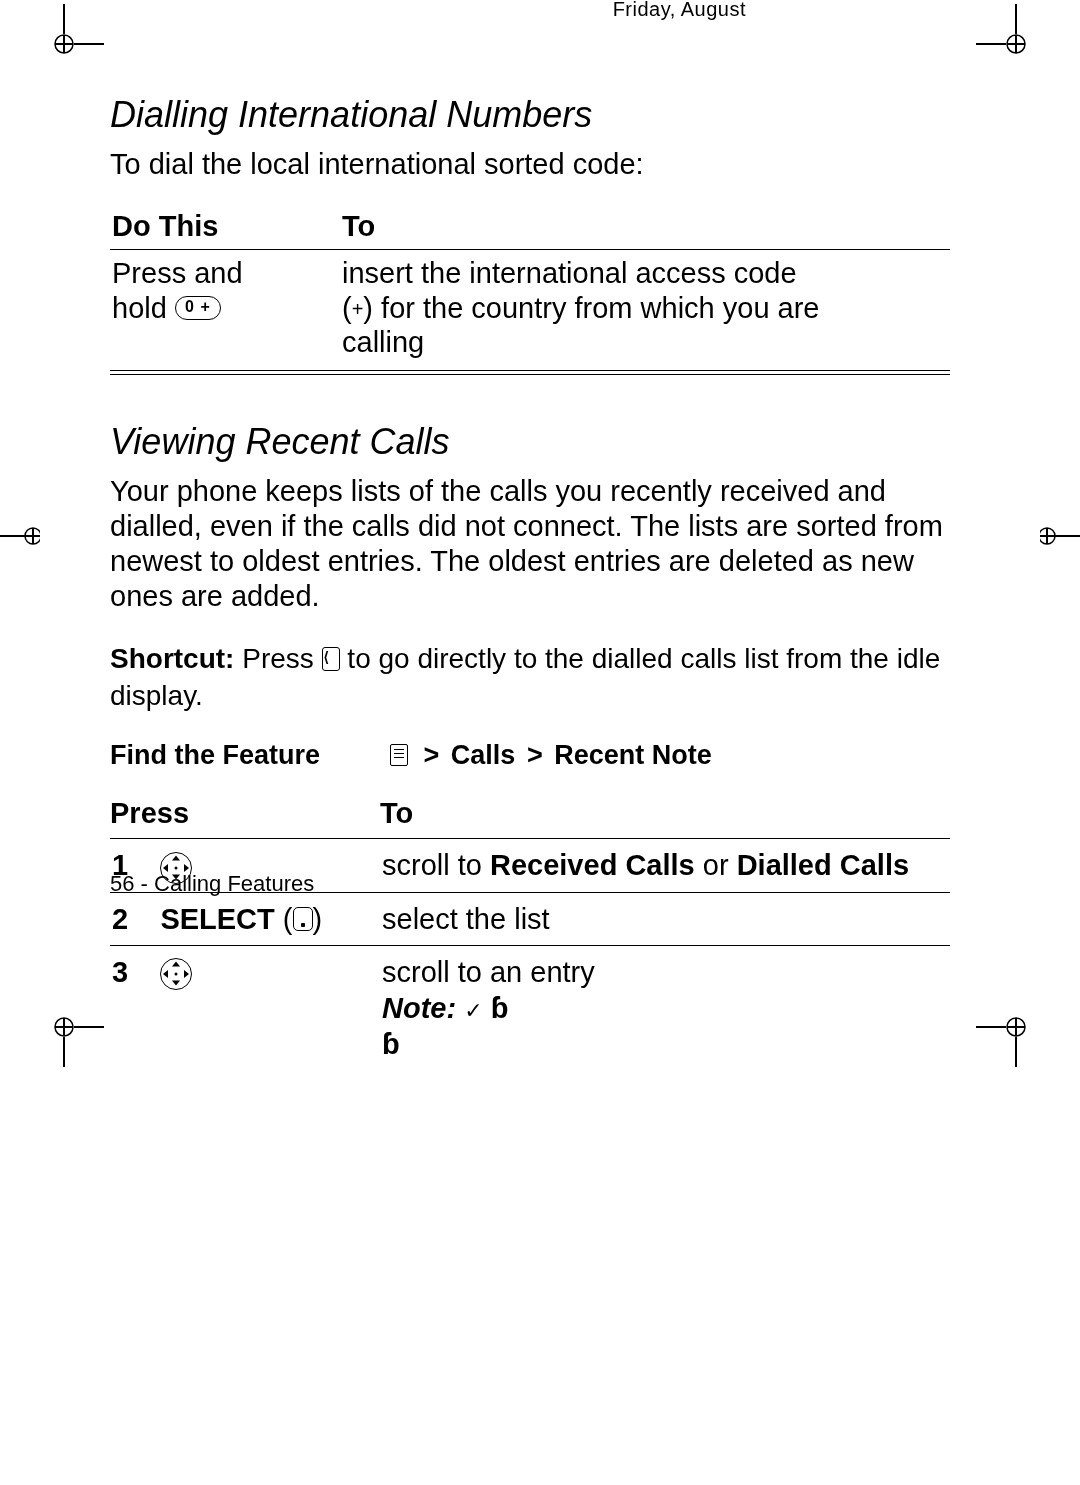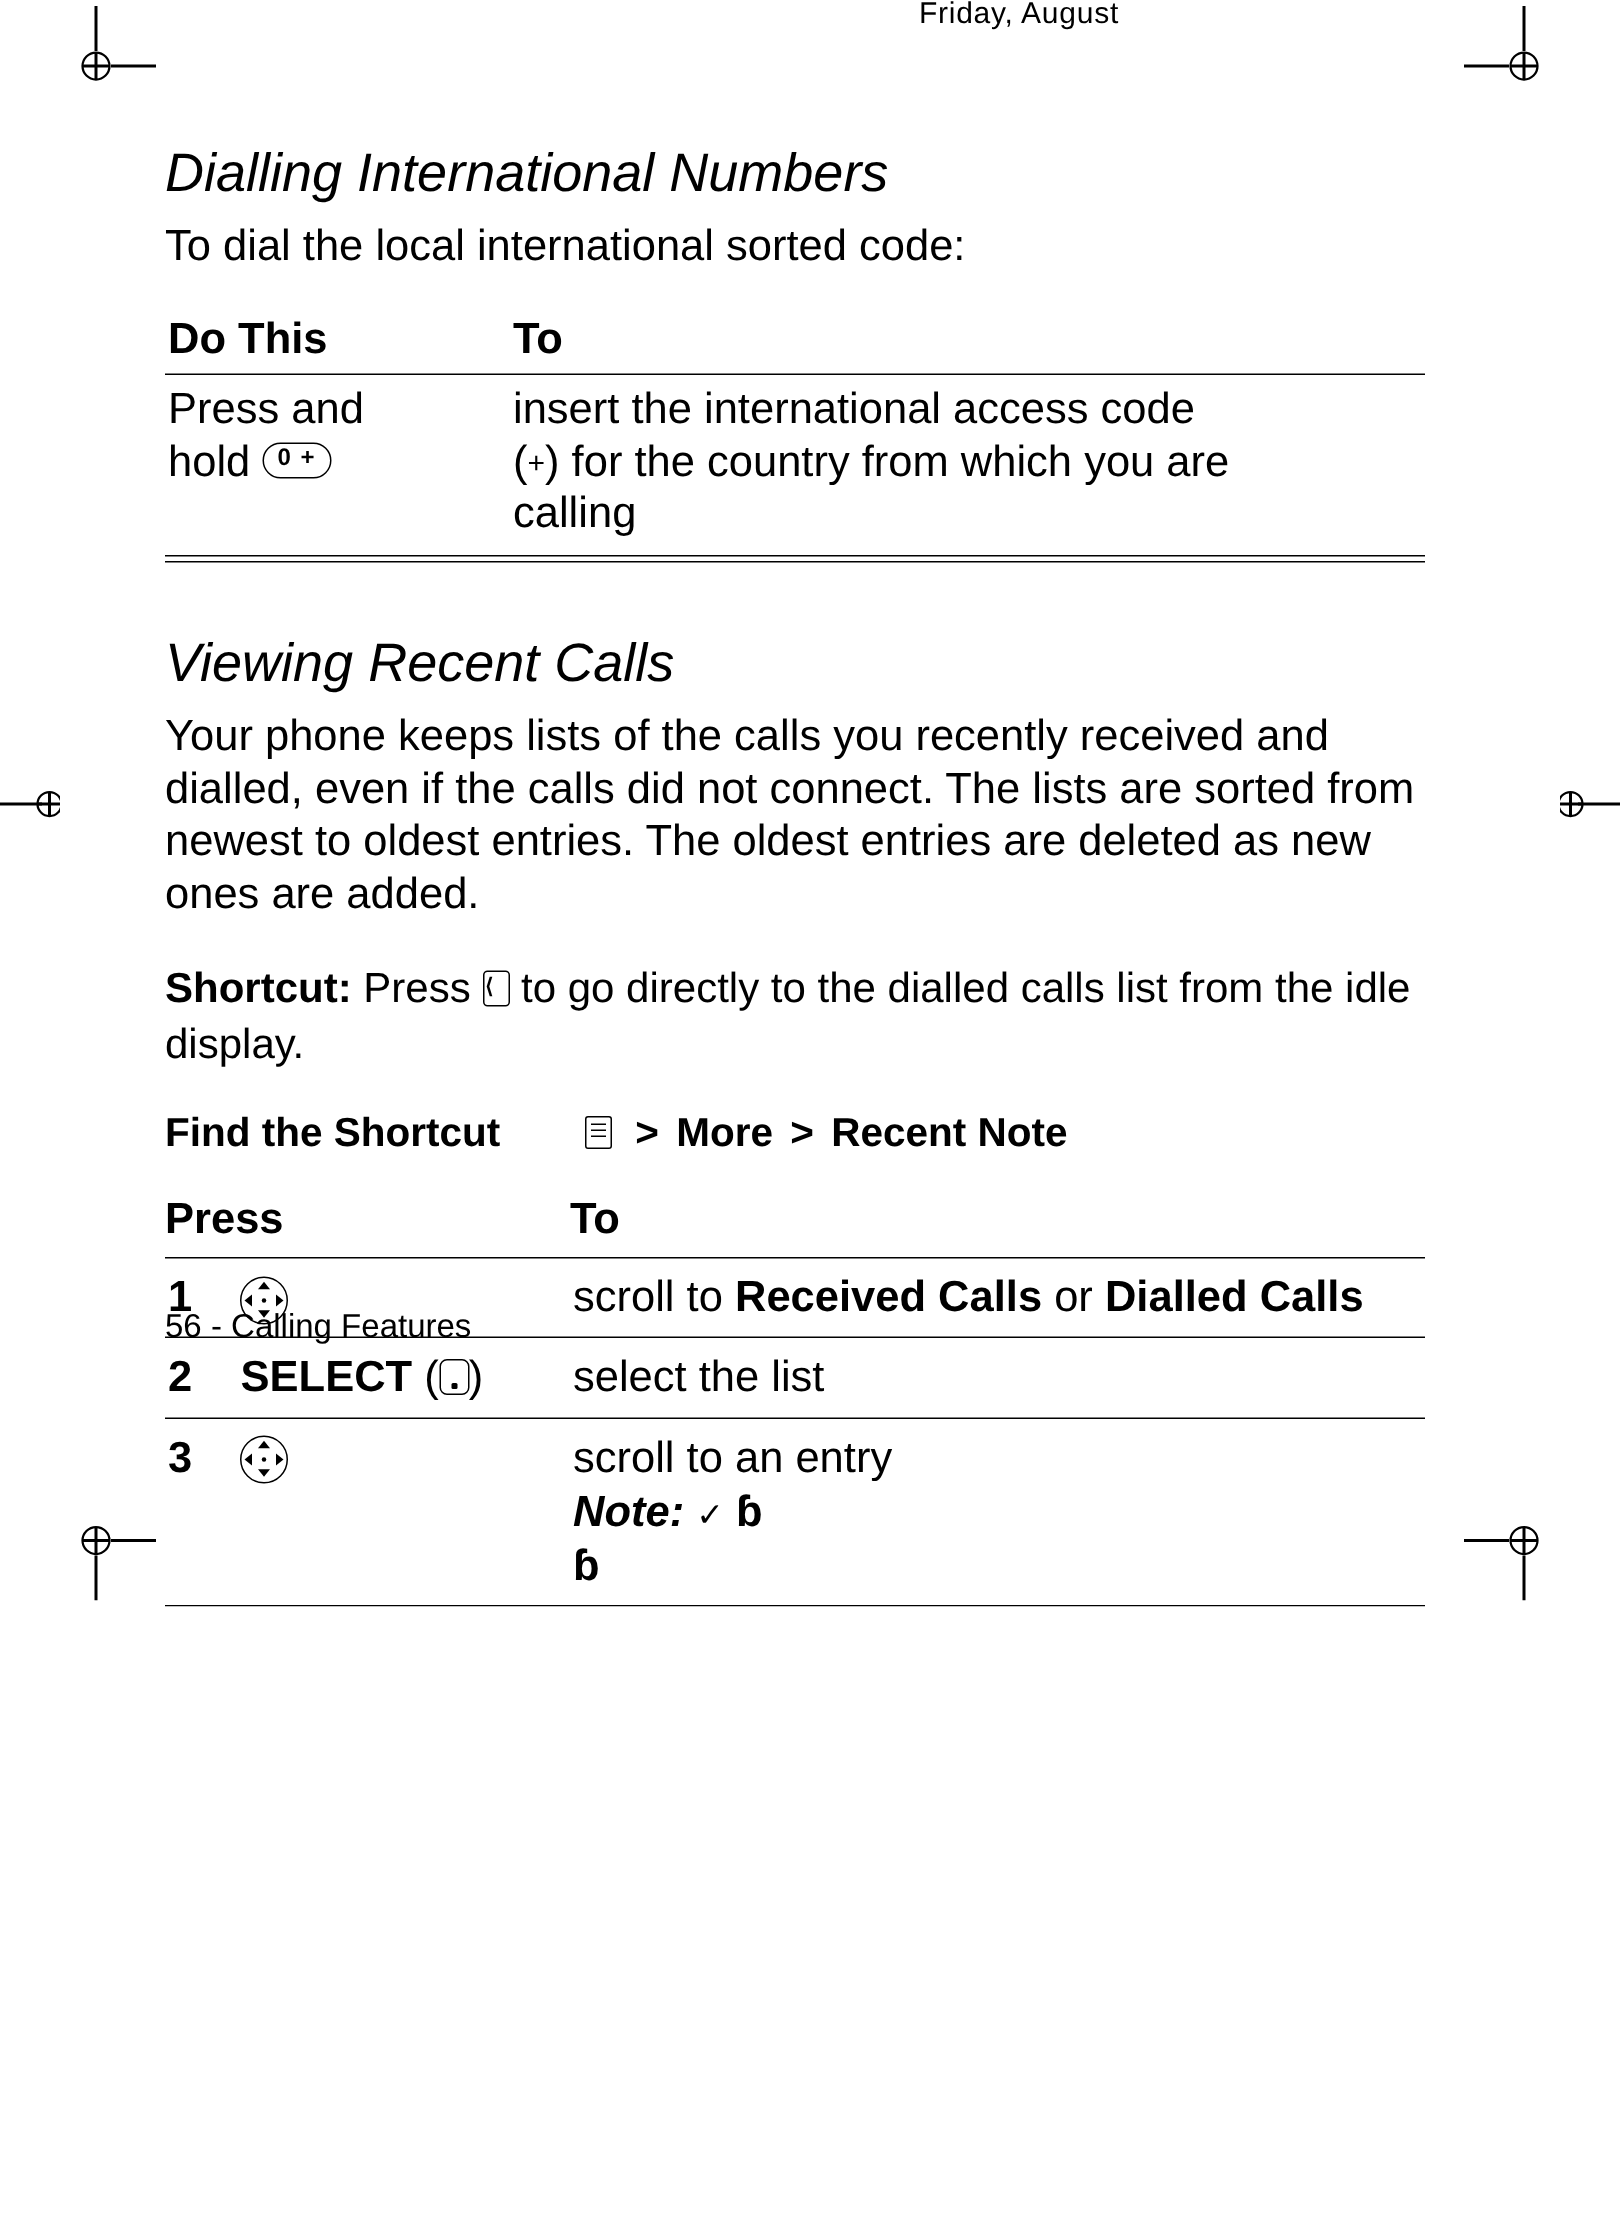--- a/index.html
+++ b/index.html
@@ -355,25 +355,25 @@
       </table>
 
     <h2 class="section">Viewing Recent Calls</h2>
     <p class="body">Your phone keeps lists of the calls you recently received and dialled, even if the calls did not connect. The lists are sorted from newest to oldest entries. The oldest entries are deleted as new ones are added.</p>
 
     <p class="shortcut-line">
       <b>Shortcut:</b><span> Press </span><span class="send-icon"></span><span> to go directly to the dialled calls list from the idle display.</span>
     </p>
 
     <div class="feature-row">
-      <div class="feature-label">Find the Shortcut</div>
+      <div class="feature-label">Find the Feature</div>
       <div class="feature-path">
         <span class="menu-icon"></span>
         <span class="chev">&gt;</span>
-        <span>More</span>
+        <span>Calls</span>
         <span class="chev">&gt;</span>
         <span>Recent Note</span>
       </div>
     </div>
 
     <table class="table2">
       <colgroup>
           <col style="width:270px">
           <col>
         </colgroup>

